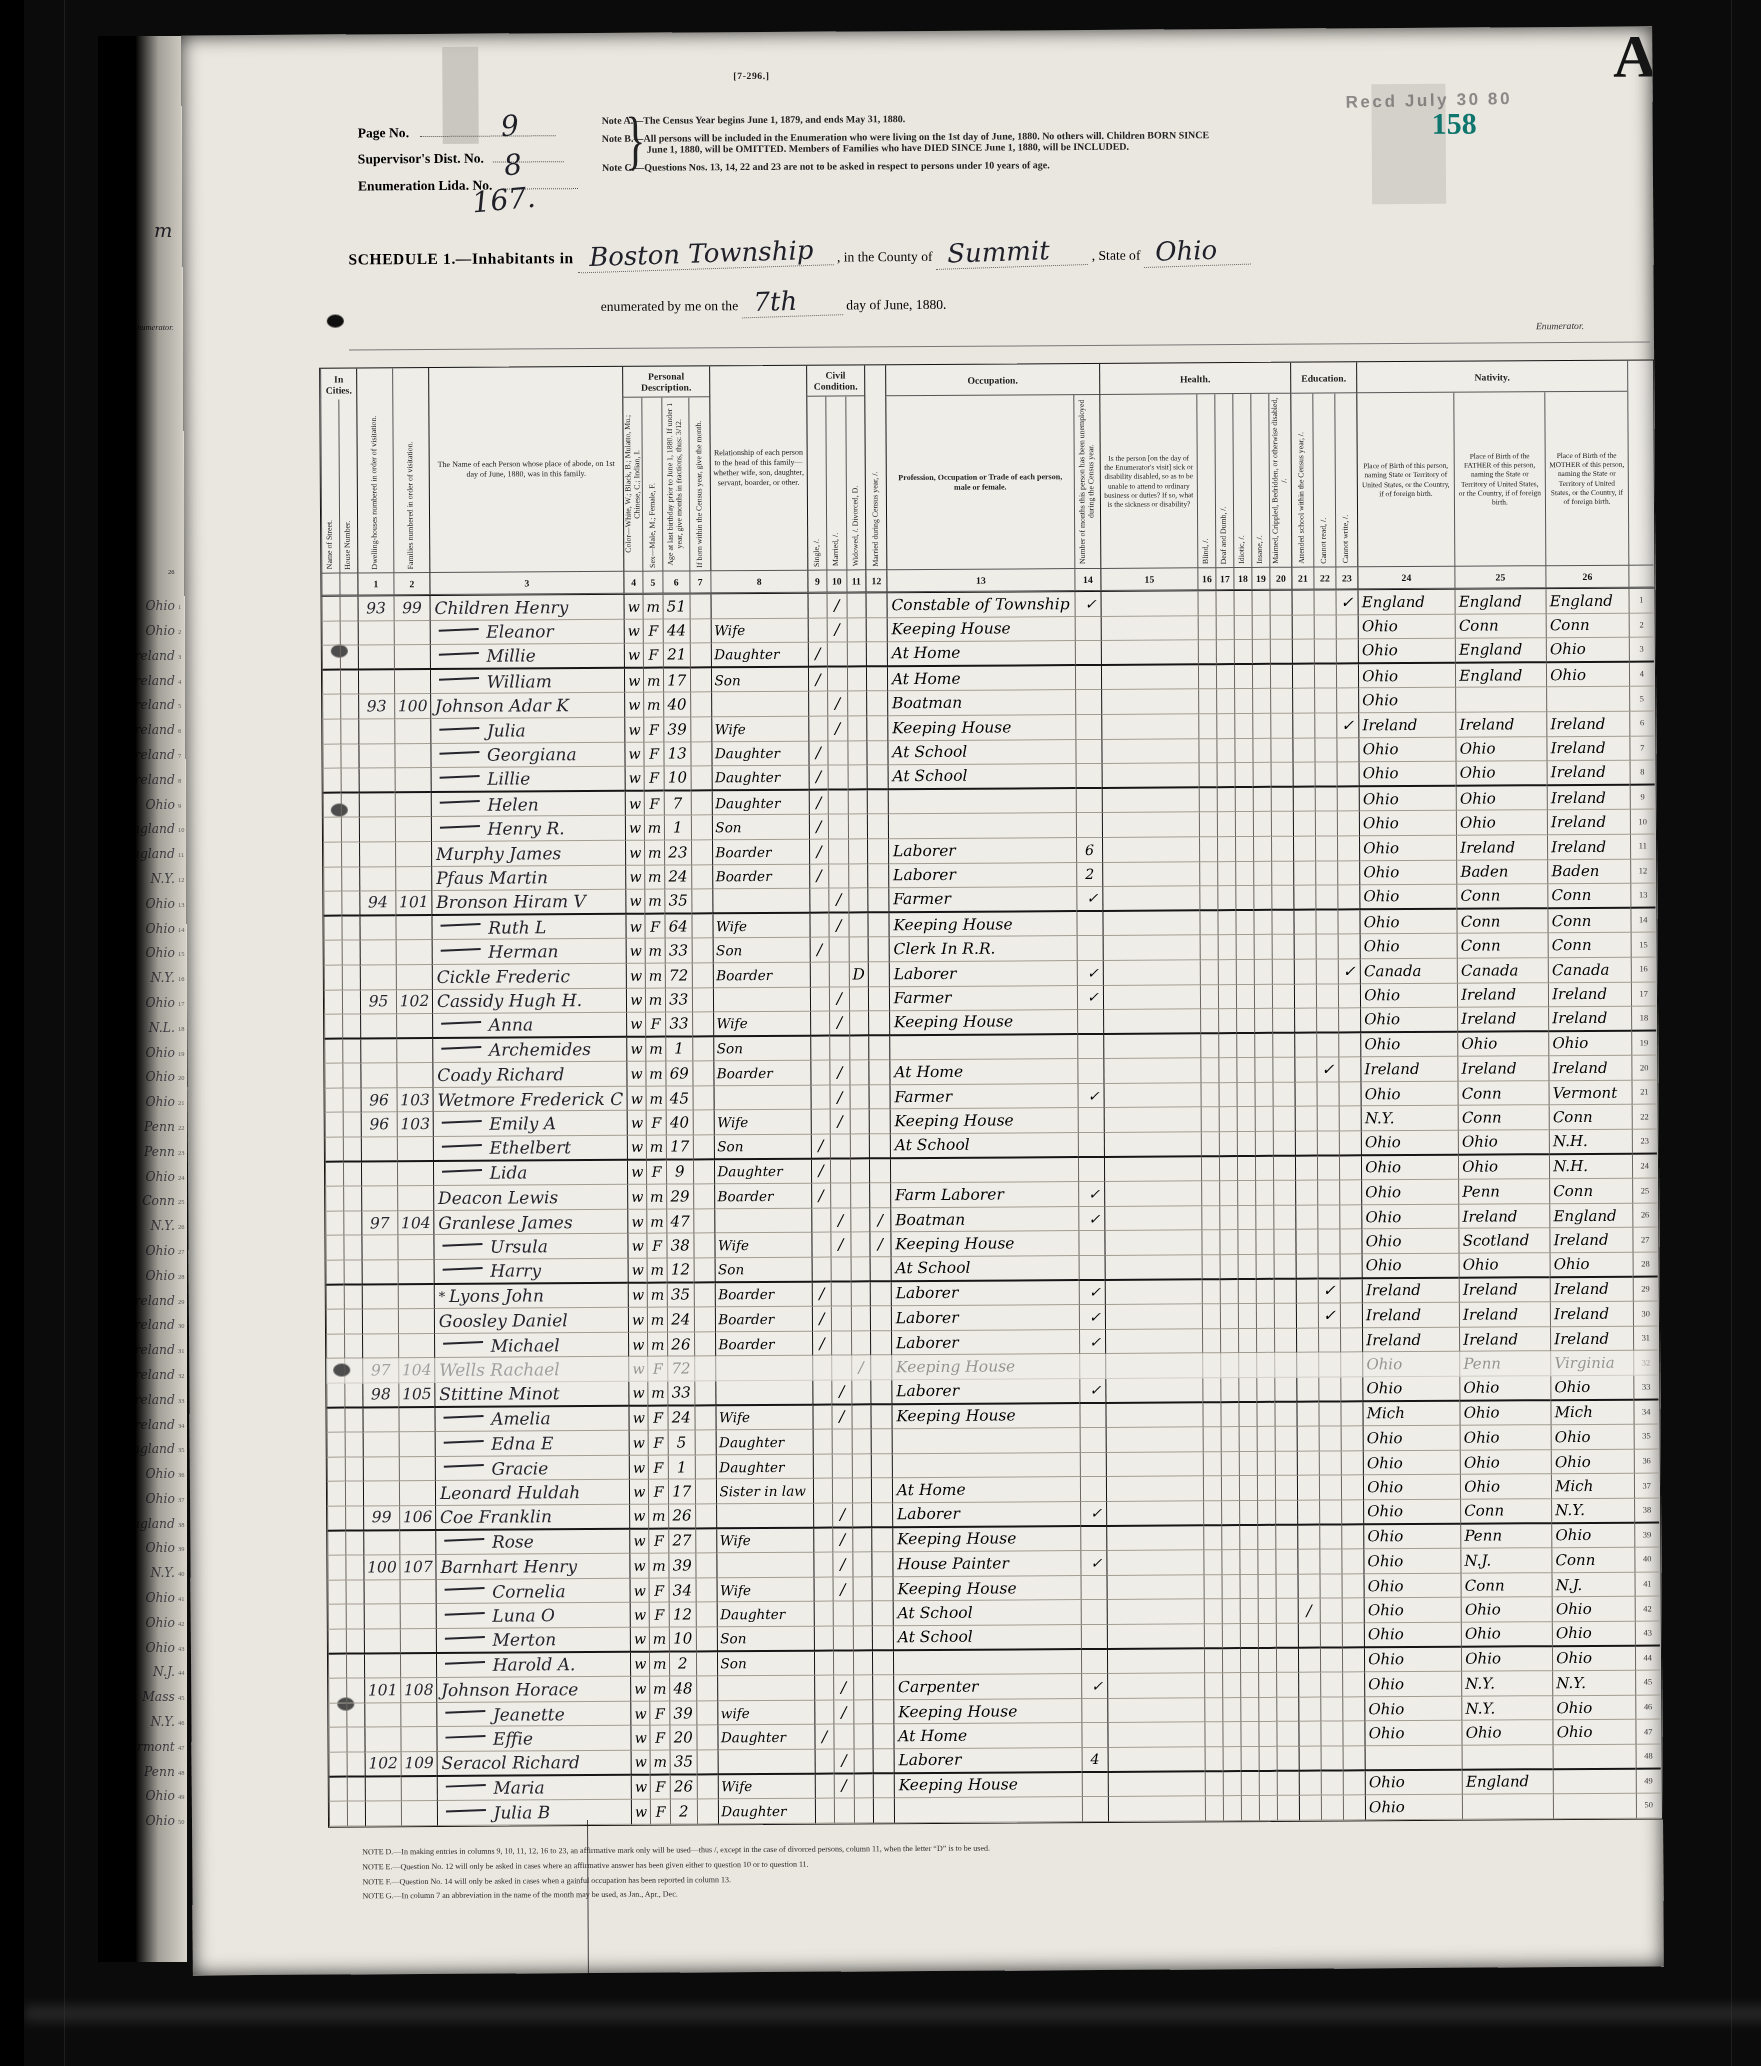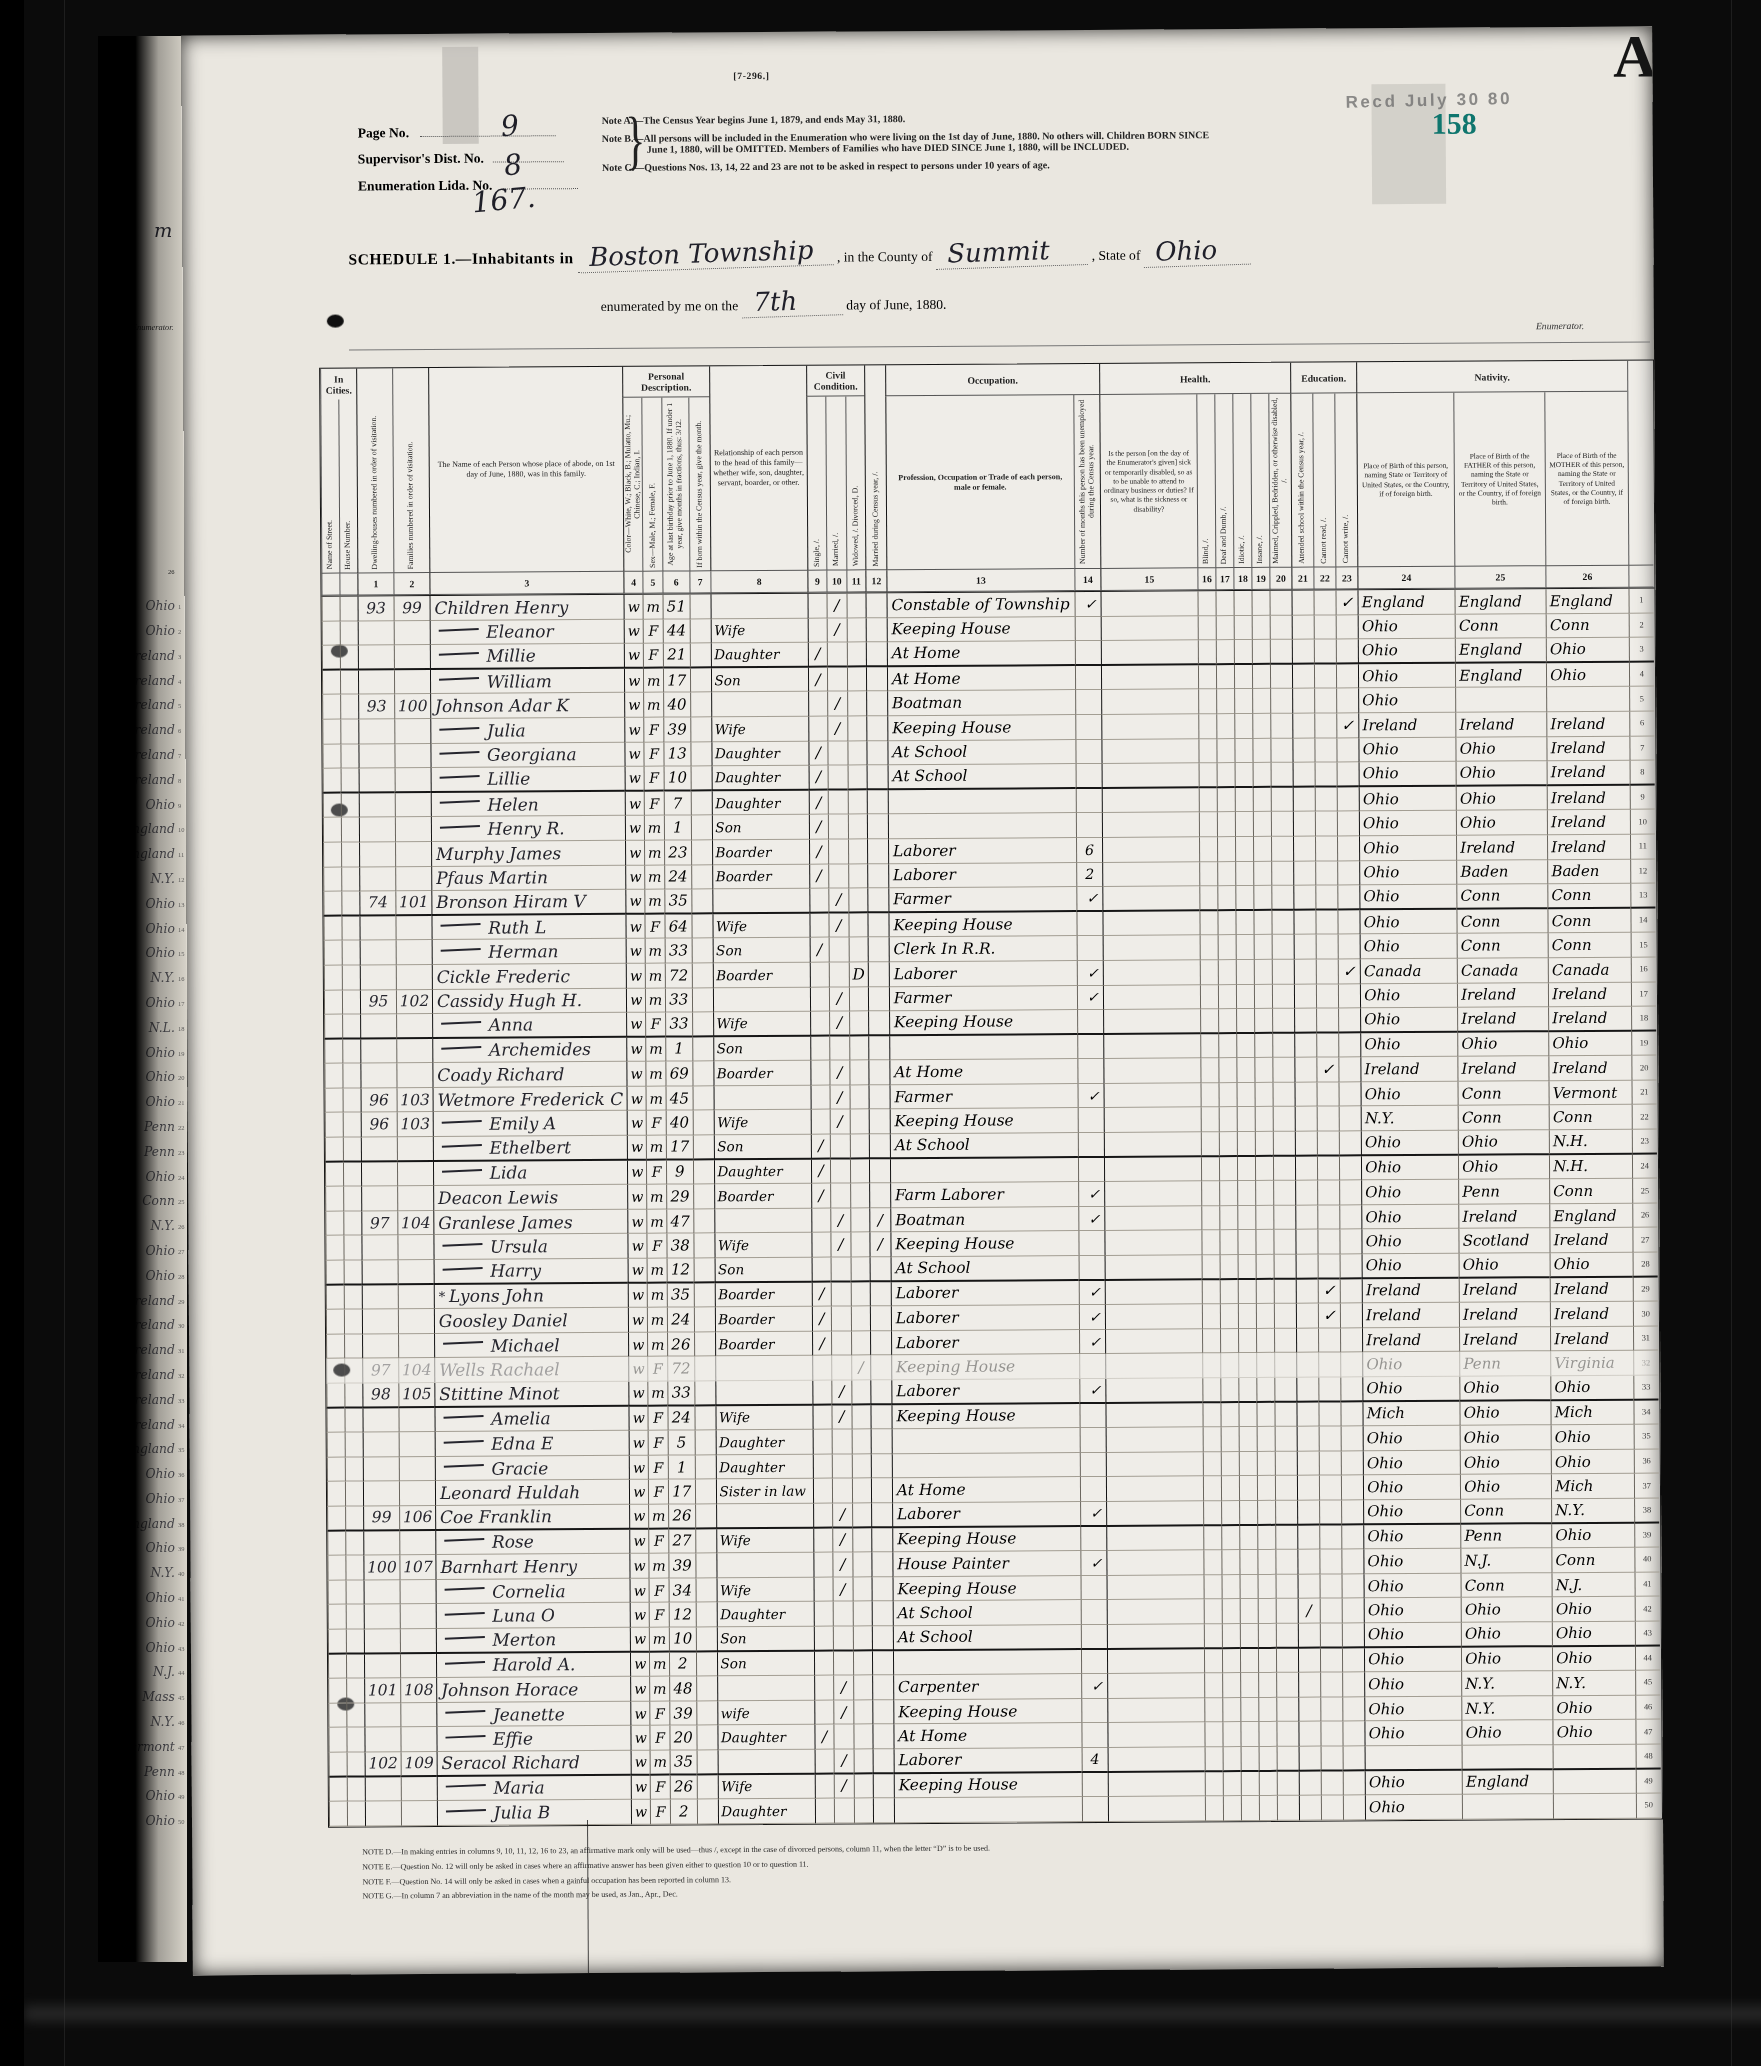--- a/index.html
+++ b/index.html
@@ -407,21 +407,21 @@
         <div style="grid-column:14;grid-row:1/3" class="vtc blt">
             <span class="vt">Married during Census year, /.</span>
           </div>
         <div style="grid-column:15;grid-row:2" class="blt">
             <span class="hdtext" style="font-weight:bold">Profession, Occupation or Trade of each person, male or female.</span>
           </div>
         <div style="grid-column:16;grid-row:2" class="vtc">
             <span class="vt">Number of months this person has been unemployed during the Census year.</span>
           </div>
         <div style="grid-column:17;grid-row:2" class="blt">
-            <span class="hdtext" style="font-size:7.4px">Is the person [on the day of the Enumerator's given] sick or temporarily disabled, so as to be unable to attend to ordinary business or duties?  If so, what is the sickness or disability?</span>
+            <span class="hdtext" style="font-size:7.4px">Is the person [on the day of the Enumerator's visit] sick or disability disabled, so as to be unable to attend to ordinary business or duties?  If so, what is the sickness or disability?</span>
           </div>
         <div style="grid-column:18;grid-row:2" class="vtc">
             <span class="vt">Blind, /.</span>
           </div>
         <div style="grid-column:19;grid-row:2" class="vtc">
             <span class="vt">Deaf and Dumb, /.</span>
           </div>
         <div style="grid-column:20;grid-row:2" class="vtc">
             <span class="vt">Idiotic, /.</span>
           </div>
@@ -850,21 +850,21 @@
             <div class="c k-e22"></div>
             <div class="c k-e23"></div>
             <div class="c k-pob blt">Ohio</div>
             <div class="c k-pof">Baden</div>
             <div class="c k-pom">Baden</div>
             <div class="c k-ln">12</div>
           </div>
           <div class="grid trow heavy">
             <div class="c k-strt"></div>
             <div class="c k-hn"></div>
-            <div class="c k-d blt">74</div>
+            <div class="c k-d blt">94</div>
             <div class="c k-f">101</div>
             <div class="c k-n blt">Bronson Hiram V</div>
             <div class="c k-c blt">w</div>
             <div class="c k-s">m</div>
             <div class="c k-a">35</div>
             <div class="c k-mo"></div>
             <div class="c k-r blt"></div>
             <div class="c k-m9 blt"></div>
             <div class="c k-m10">/</div>
             <div class="c k-m11"></div>

